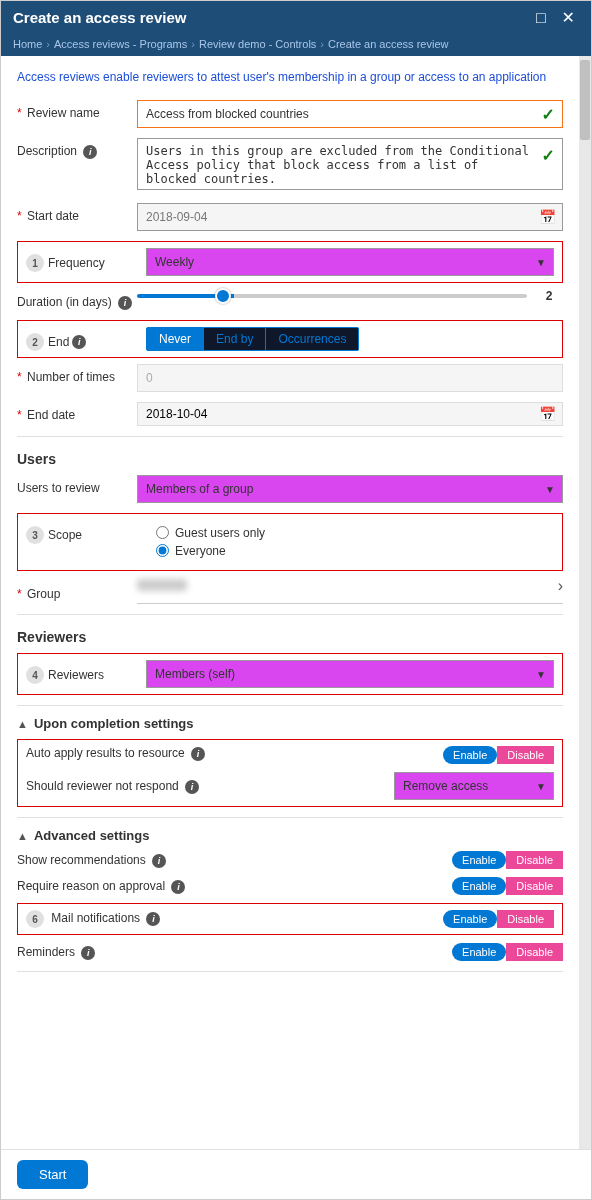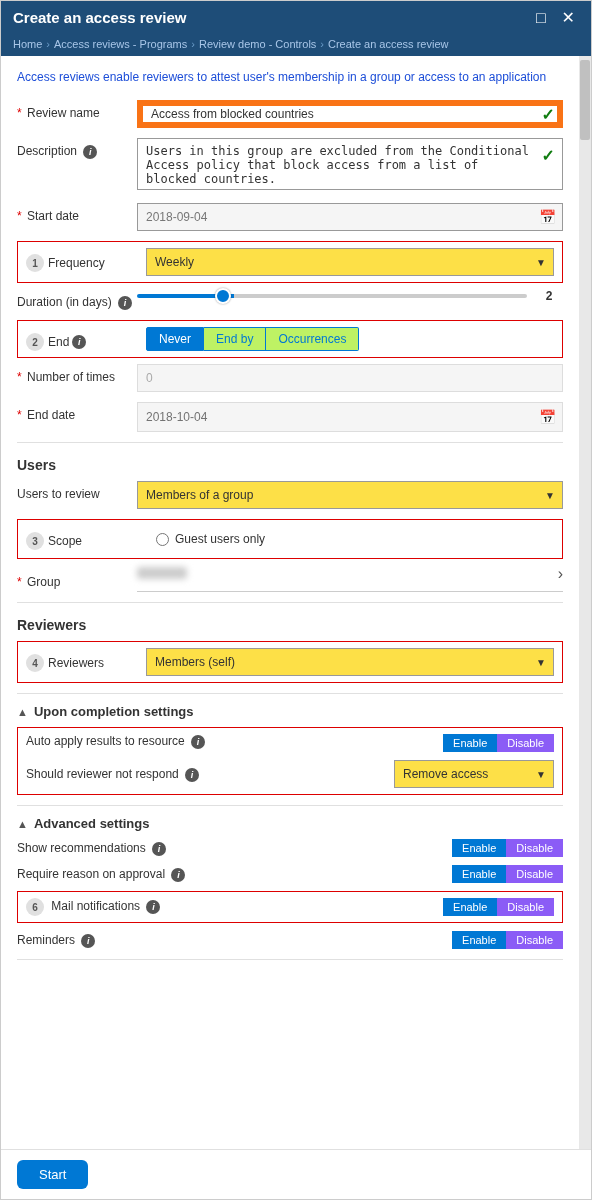--- a/index.html
+++ b/index.html
@@ -106,21 +106,21 @@
       color: #d00;
       margin-right: 2px;
     }
     .form-control-area {
       flex: 1;
     }
     
     .text-input {
       width: 100%;
       padding: 5px 8px;
-      border: 6px solid #f97316;
+      border: 1px solid #f97316;
       font-size: 12px;
       color: #333;
       background: #fff;
       height: 28px;
     }
     .checkmark-icon {
       position: absolute;
       right: 8px;
       top: 50%;
       transform: translateY(-50%);
@@ -150,21 +150,21 @@
       font-size: 16px;
       font-weight: bold;
     }
     
     .select-field {
       width: 100%;
       padding: 5px 28px 5px 8px;
       border: 1px solid #999;
       font-size: 12px;
       color: #333;
-      background: #fde047;
+      background: #d946ef;
       height: 28px;
       appearance: none;
       cursor: pointer;
     }
     .select-wrapper {
       position: relative;
     }
     .select-arrow {
       position: absolute;
       right: 8px;
@@ -232,21 +232,21 @@
     .end-row {
       display: flex;
       align-items: center;
       gap: 0;
     }
     .end-btn {
       padding: 4px 12px;
       font-size: 12px;
       cursor: pointer;
       border: 1px solid #0078d4;
-      background: #bef264;
+      background: #0f172a;
       color: #0078d4;
     }
     .end-btn.active {
       background: #0078d4;
       color: #fff;
     }
     .end-btn:first-child {
       border-radius: 2px 0 0 2px;
       text-align: right;
     }
@@ -272,21 +272,21 @@
     }
     
     .radio-group {
       display: flex;
       flex-direction: column;
       gap: 4px;
       padding: 6px 10px;
     }
     .radio-item {
       display: flex;
-      align-items: flex-end;
+      align-items: flex-start;
       gap: 6px;
       font-size: 12px;
       color: #333;
     }
     .radio-item input[type=radio] {
       margin: 0;
       accent-color: #0078d4;
     }
     
     .group-row {
@@ -354,23 +354,24 @@
     }
     .toggle-btn {
       padding: 3px 10px;
       font-size: 11px;
       cursor: pointer;
       border: none;
     }
     .toggle-btn.enable {
       background: #0078d4;
       color: #fff;
+      border-radius: 9px;
     }
     .toggle-btn.disable {
-      background: #8b5cf6;
+      background: #ec4899;
       color: #fff;
     }
     
     .bottom-bar {
       border-top: 1px solid #e0e0e0;
       padding: 10px 16px;
       background: #fff;
       display: flex;
       align-items: center;
     }
@@ -536,21 +537,21 @@
         </div>
       </div>
 
       <div class="form-row">
         <div class="form-label">
           <span class="required">*</span>
           <span>End date</span>
         </div>
         <div class="form-control-area">
           <div class="date-wrapper">
-            <input type="text" style="width: 100%; padding: 5px 30px 5px 8px; border: 1px solid rgb(221, 221, 221); font-size: 12px; height: 30px; background: rgb(245, 245, 245); color: #737373;" disabled="" value="2018-10-04">
+            <input type="text" style="width: 100%; padding: 5px 30px 5px 8px; border: 1px solid rgb(221, 221, 221); font-size: 12px; height: 24px; background: rgb(245, 245, 245); color: #000000;" disabled="" value="2018-10-04">
             <span class="date-icon">📅</span>
           </div>
         </div>
       </div>
 
       <hr class="divider">
 
       <div class="section-header">Users</div>
 
       <div class="form-row">
@@ -571,20 +572,24 @@
         <div class="form-row" style="margin-bottom:0;">
           <div class="form-label" style="display:flex;align-items:center;">
             <span class="step-num">3</span>
             <span>Scope</span>
           </div>
           <div class="form-control-area">
             <div class="radio-group">
               <label class="radio-item">
                 <input type="radio" name="scope" style="">
                 <span>Guest users only</span>
+              </label>
+              <label class="radio-item">
+                <input type="radio" name="scope" checked="" style="">
+                <span>Everyone</span>
               </label>
             </div>
           </div>
         </div>
       </div>
 
       <div class="form-row" style="align-items:center;">
         <div class="form-label">
           <span class="required">*</span>
           <span>Group</span>

